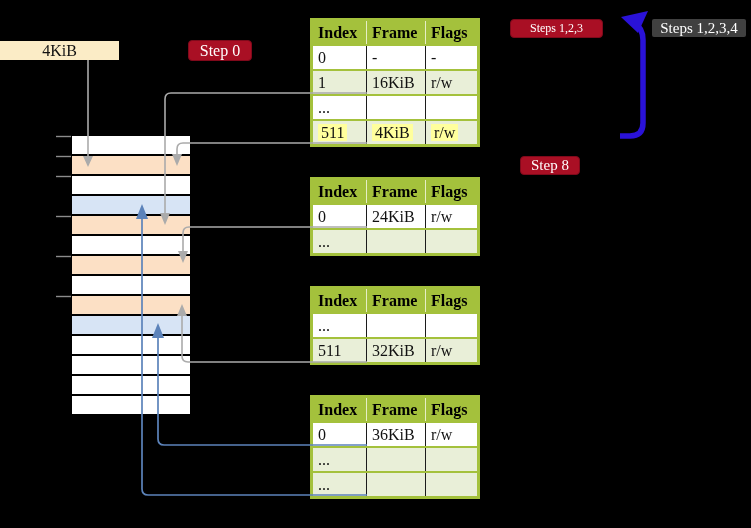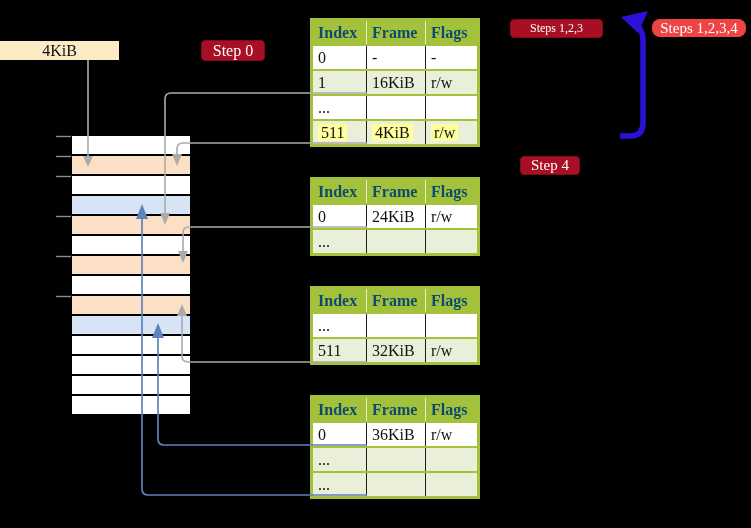--- a/index.html
+++ b/index.html
@@ -3,42 +3,42 @@
 <meta charset="utf-8">
 <style>
   html,body{margin:0;padding:0;background:#000;}
   #canvas{
     position:relative;width:751px;height:528px;background:#000;overflow:hidden;
     font-family:"Liberation Serif",serif;
   }
   
   .tag{position:absolute;color:#fff;text-align:center;white-space:nowrap;line-height:19px;}
   .tag.red{background:#a90f24;border:1px solid #80091b;border-radius:4px;}
-  .tag.bluetag{background:#ef4444;border-radius:8px;}
+  .tag.bluetag{background:#404040;border-radius:2px;}
   #lbl-4kib{
     position:absolute;left:0;top:41px;width:119px;height:19px;background:#fbecc6;
     color:#111;text-align:center;font-size:16px;line-height:19px;
   }
-  #lbl-step0{left:188px;top:40px;width:62px;height:19px;font-size:16px;margin-left:13px;}
+  #lbl-step0{left:188px;top:40px;width:62px;height:19px;font-size:16px;}
   #lbl-steps123{left:510px;top:19px;width:91px;height:17px;font-size:12px;line-height:17px;}
   #lbl-steps1234{left:652px;top:19px;width:94px;height:18px;font-size:15px;line-height:18px;}
   #lbl-step4{left:520px;top:156px;width:58px;height:17px;font-size:15px;line-height:17px;}
   
   .stack{position:absolute;left:72px;top:136px;width:118px;height:280px;}
   .mcell{position:absolute;left:0;width:118px;height:18px;}
   .mcell.white{background:#ffffff;}
   .mcell.peach{background:#fce0c5;}
   .mcell.blue{background:#d7e4f5;}
   
   table.ptable{
     position:absolute;border-collapse:collapse;border:3px solid #a4c13c;
     table-layout:fixed;font-size:16px;color:#111;
   }
   table.ptable th{
-    background:#a4c13c;color:#0c4a6e;font-weight:bold;text-align:left;
+    background:#a4c13c;color:#000000;font-weight:bold;text-align:left;
     height:23px;padding:0 5px;border-left:1px solid #e6eec6;
   }
   table.ptable th:first-child{border-left:none;}
   table.ptable td{
     height:23px;padding:0 5px;border-top:2px solid #a4c13c;
     border-left:1px solid #1c1c1c;background:#fff;overflow:hidden;
   }
   table.ptable td:first-child{border-left:none;}
   table.ptable tr.alt td{background:#e9efd8;}
   .hl{background:#ffff9d;padding:0 3px;}
@@ -53,21 +53,21 @@
 </style>
 </head>
 <body>
 
 <div id="canvas">
 
   <div id="lbl-4kib">4KiB</div>
   <div id="lbl-step0" class="tag red">Step 0</div>
   <div id="lbl-steps123" class="tag red">Steps 1,2,3</div>
   <div id="lbl-steps1234" class="tag bluetag">Steps 1,2,3,4</div>
-  <div id="lbl-step4" class="tag red">Step 4</div>
+  <div id="lbl-step4" class="tag red">Step 8</div>
 
   <div class="stack">
       <div class="mcell white" style="top: 0px;"></div>
       <div class="mcell peach" style="top: 20px;"></div>
       <div class="mcell white" style="top: 40px;"></div>
       <div class="mcell blue" style="top: 60px;"></div>
       <div class="mcell peach" style="top: 80px;"></div>
       <div class="mcell white" style="top: 100px;"></div>
       <div class="mcell peach" style="top: 120px;"></div>
       <div class="mcell white" style="top: 140px;"></div>

